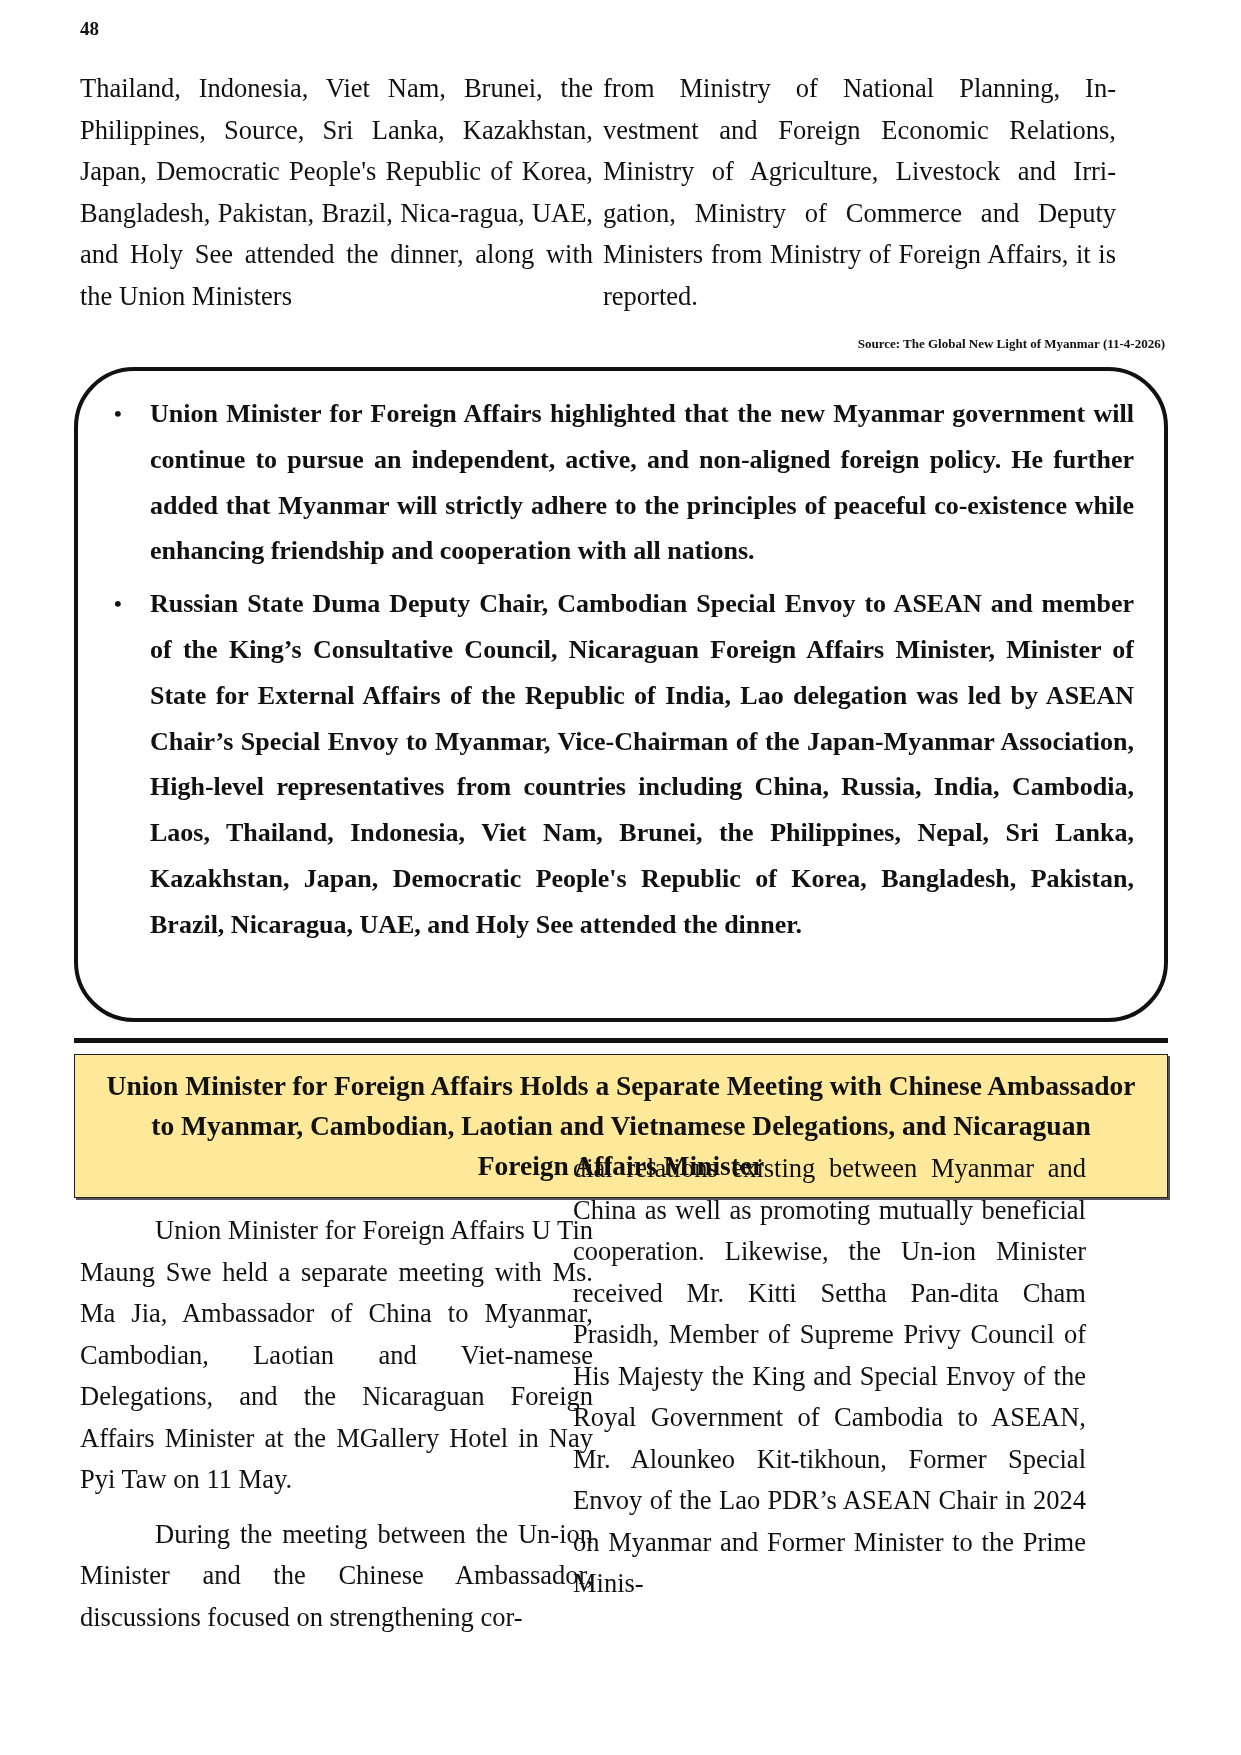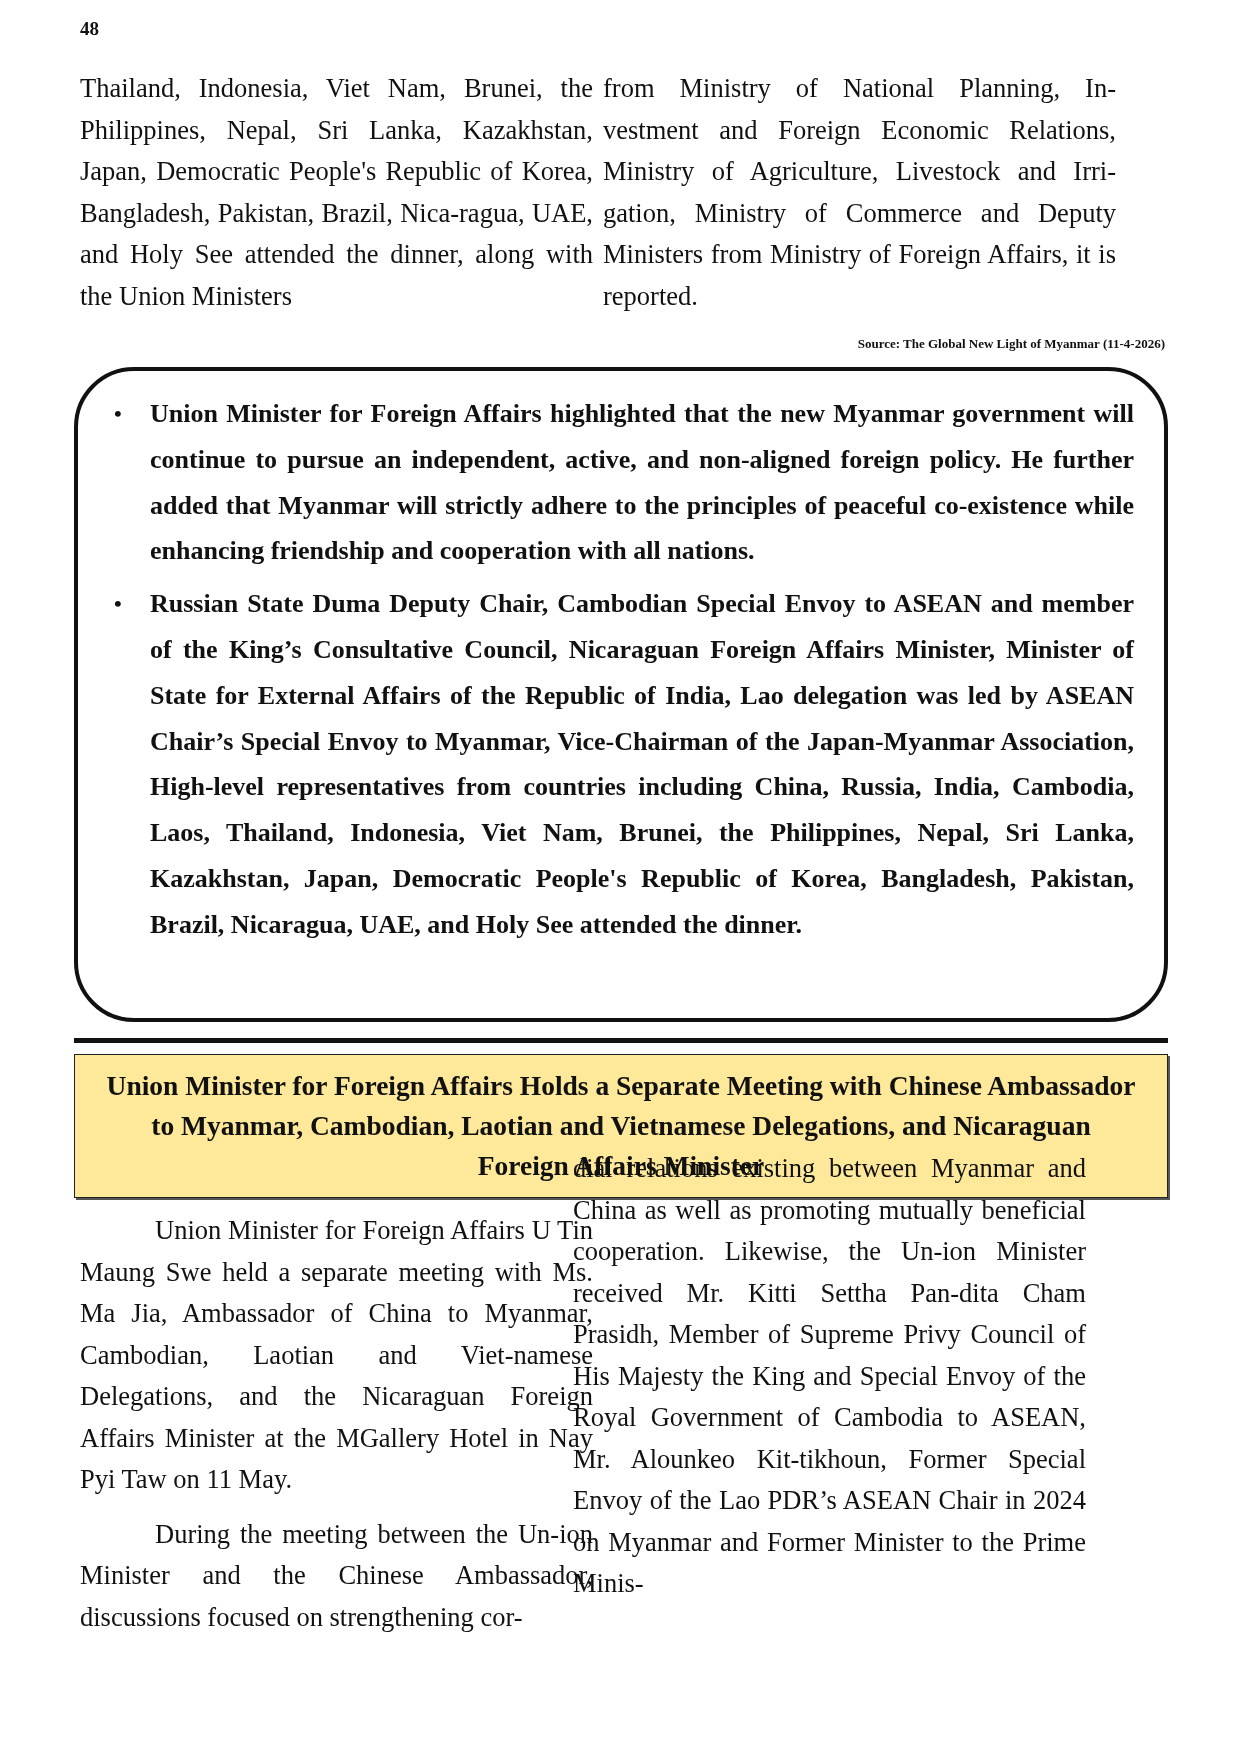--- a/index.html
+++ b/index.html
@@ -54,21 +54,21 @@
       text-align: center; font-weight: bold; font-size: 27.5px; line-height: 40px;
       padding: 0 30px;
     }
   </style>
 </head>
 <body>
 
 <div class="page-number">48</div>
 
 <div class="col" style="left:80px; top:68px;">
-  <p>Thailand, Indonesia, Viet Nam, Brunei, the Philippines, Nepal, Sri Lanka, Kazakhstan, Japan, Democratic People's Republic of Korea, Bangladesh, Pakistan, Brazil, Nica-ragua, UAE, and Holy See attended the dinner, along with the Union Ministers</p>
+  <p>Thailand, Indonesia, Viet Nam, Brunei, the Philippines, Source, Sri Lanka, Kazakhstan, Japan, Democratic People's Republic of Korea, Bangladesh, Pakistan, Brazil, Nica-ragua, UAE, and Holy See attended the dinner, along with the Union Ministers</p>
 </div>
 
 <div class="col" style="left:603px; top:68px;">
   <p>from Ministry of National Planning, In-vestment and Foreign Economic Relations, Ministry of Agriculture, Livestock and Irri-gation, Ministry of Commerce and Deputy Ministers from Ministry of Foreign Affairs, it is reported.</p>
 </div>
 
 <div class="source">Source: The Global New Light of Myanmar (11-4-2026)</div>
 
 <div class="callout">
   <ul>

